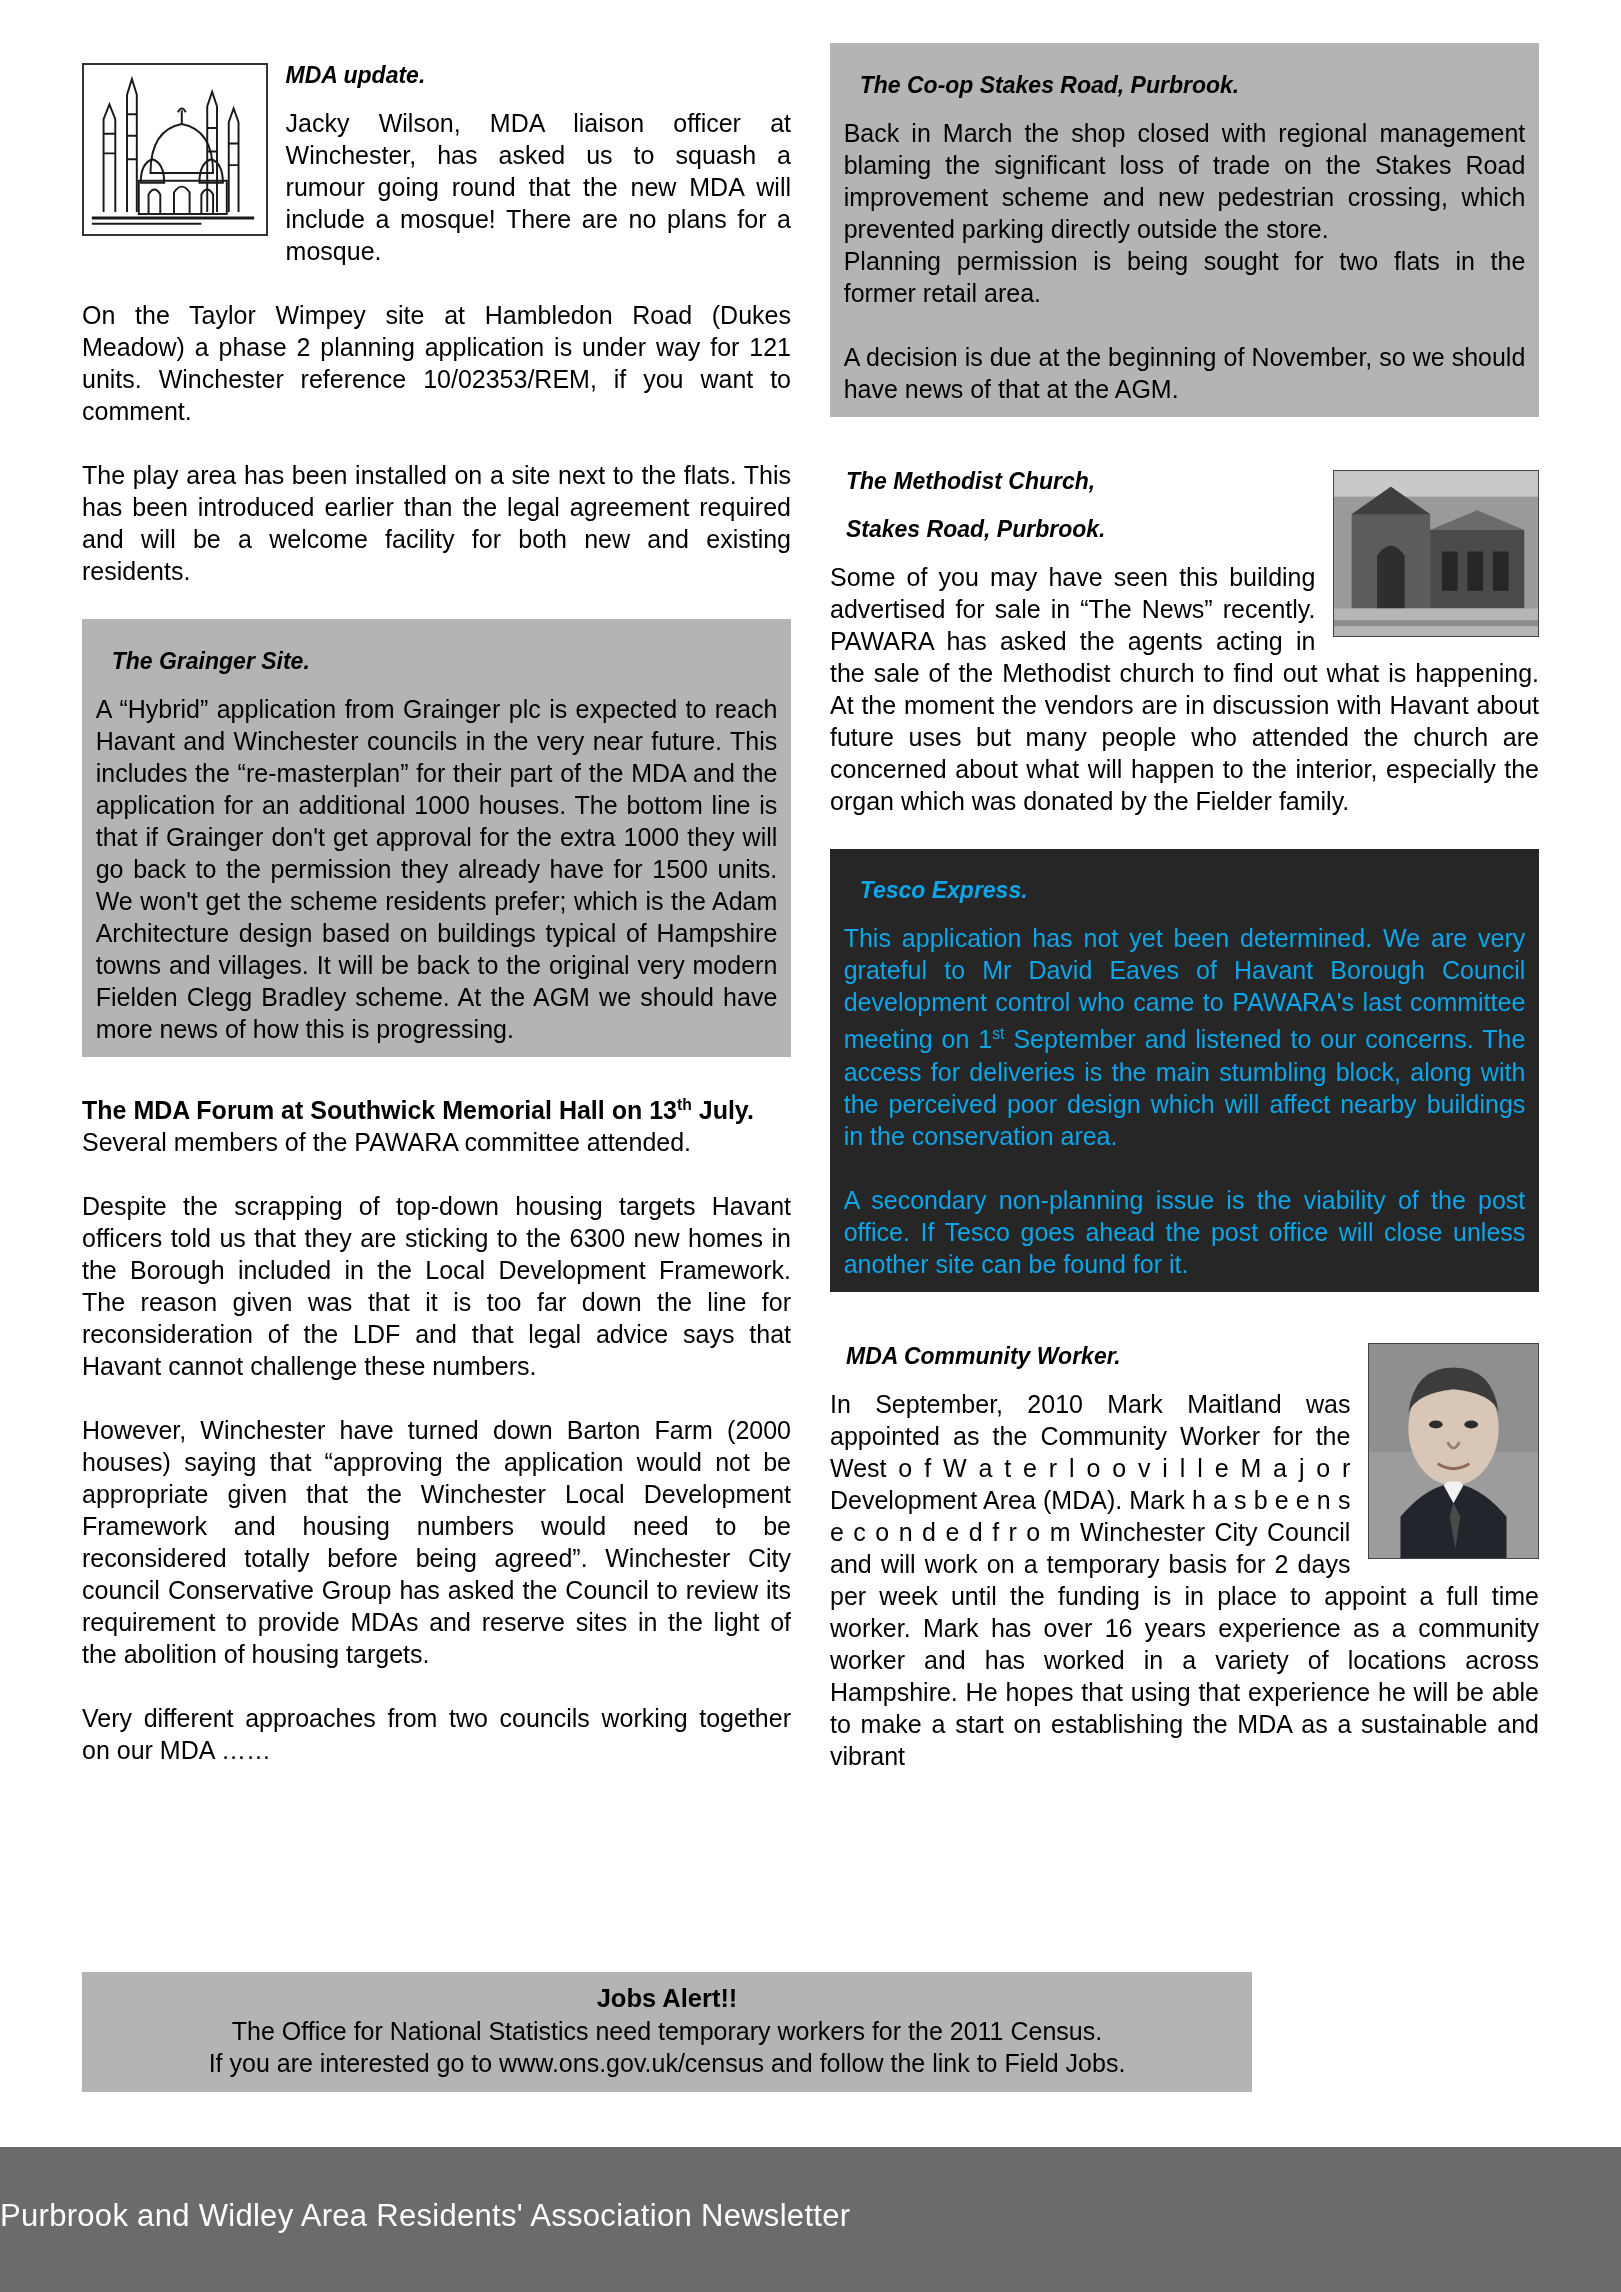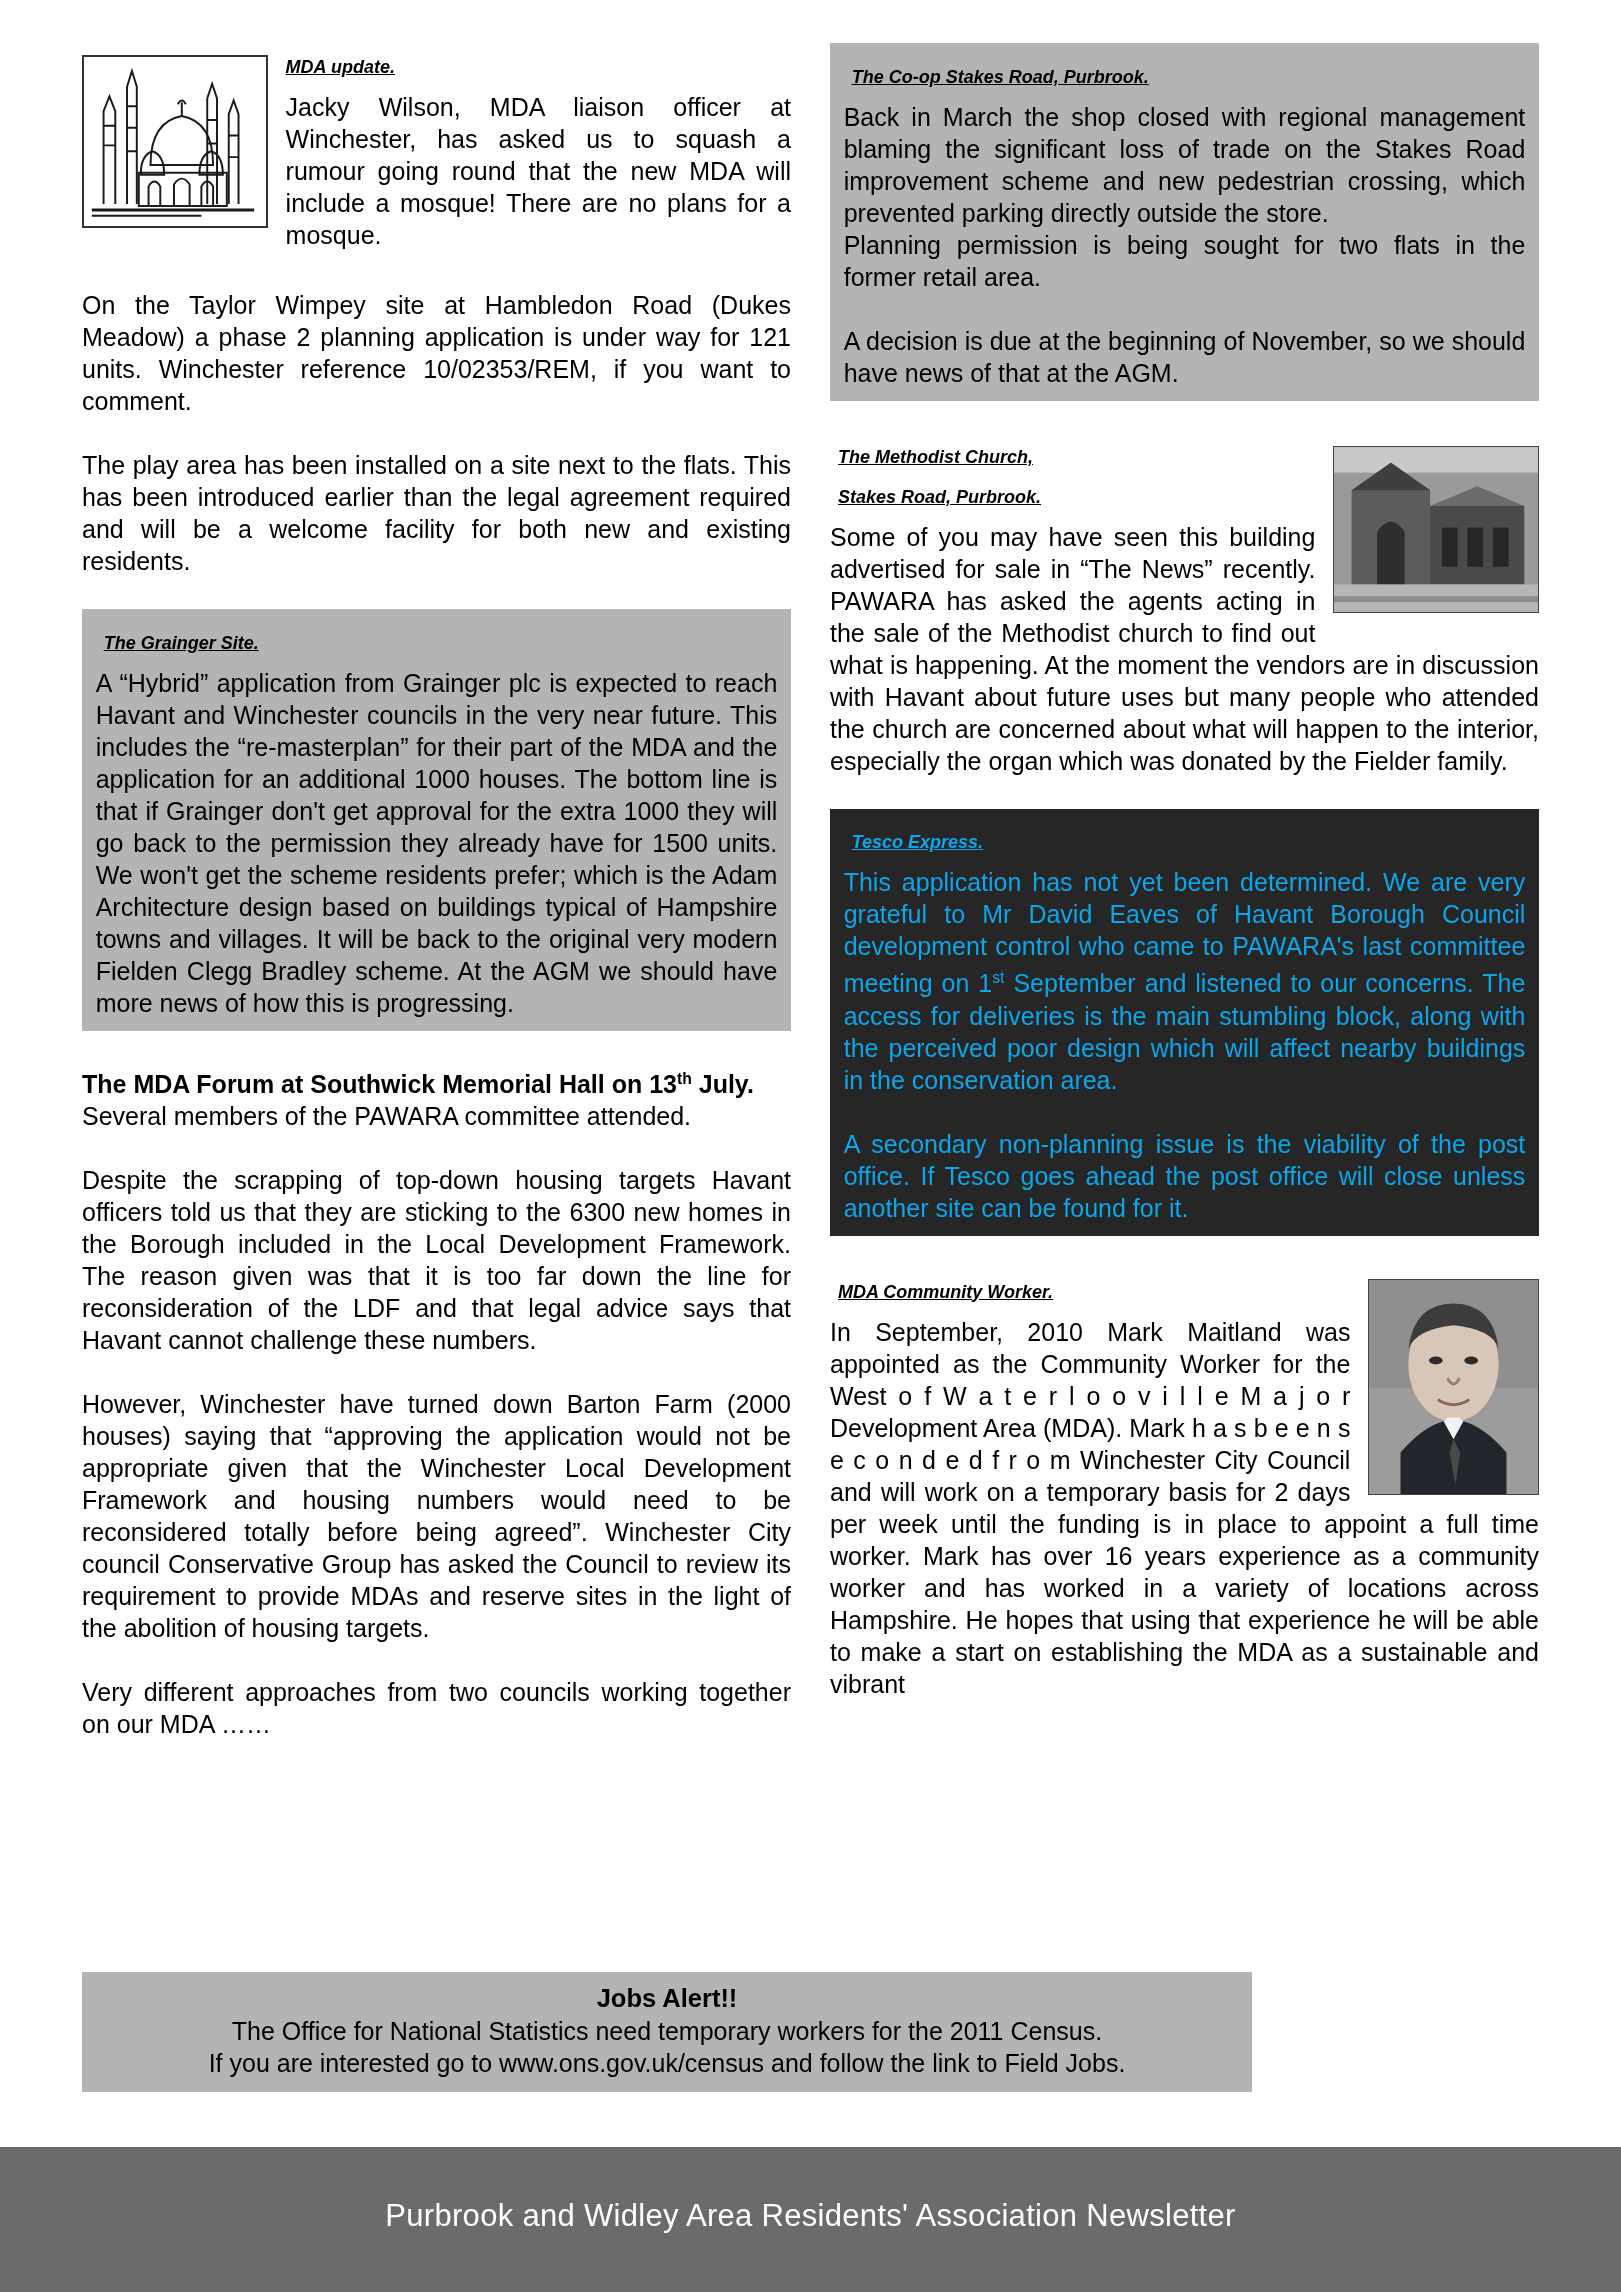--- a/index.html
+++ b/index.html
@@ -51,25 +51,24 @@
   .grey {
     background: #b4b4b4;
   }
   .dark {
     background: #262626;
     color: #0ea5e9;
   }
   .hd-it {
     font-style: italic;
     font-weight: bold;
-    font-size: 18px;
+    font-size: 23px;
     line-height: 32px;
-    margin: 8px;
+    margin: 16px;
     text-align: left;
-    text-decoration: underline;
   }
   .hd-bold {
     font-weight: bold;
     font-size: 25px;
     line-height: 32px;
     margin: 0;
     text-align: left;
   }
   .sup {
     font-size: 15.7px;
@@ -142,21 +141,20 @@
     width: 1621px;
     height: 146px;
     background: #6b6b6b;
     color: #ffffff;
   }
   .footer .ftxt {
     position: absolute;
     left: 0;
     top: 51px;
     width: 1621px;
-    text-align: center;
     font-size: 31px;
     letter-spacing: 0.3px;
   }
 </style>
 </head>
 <body>
 
 <div class="page">
 
   <div class="columns">

